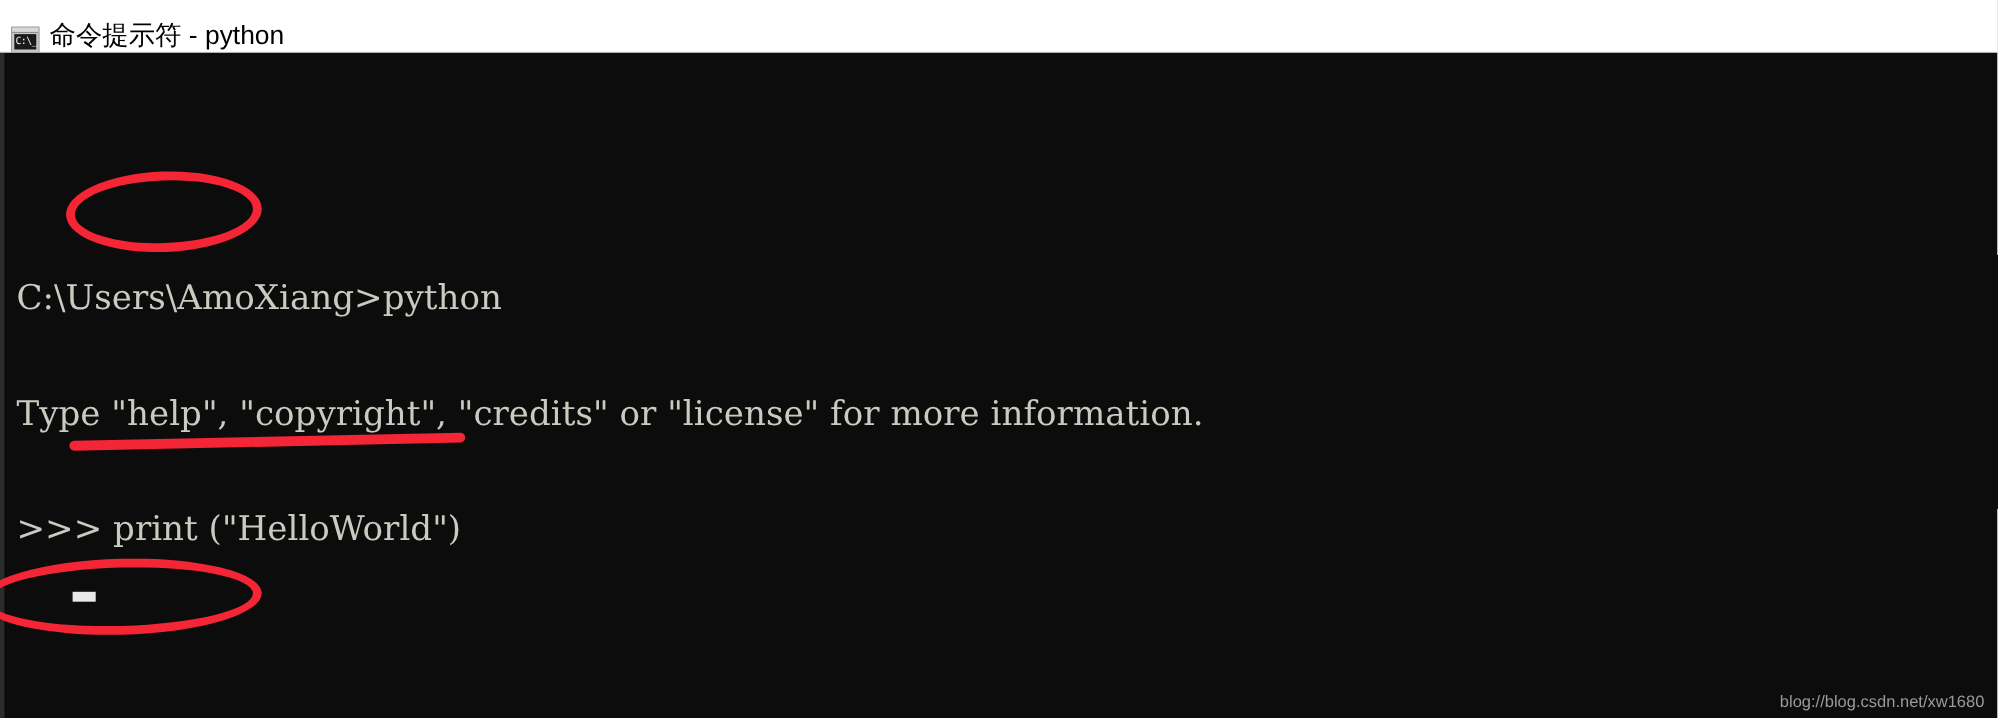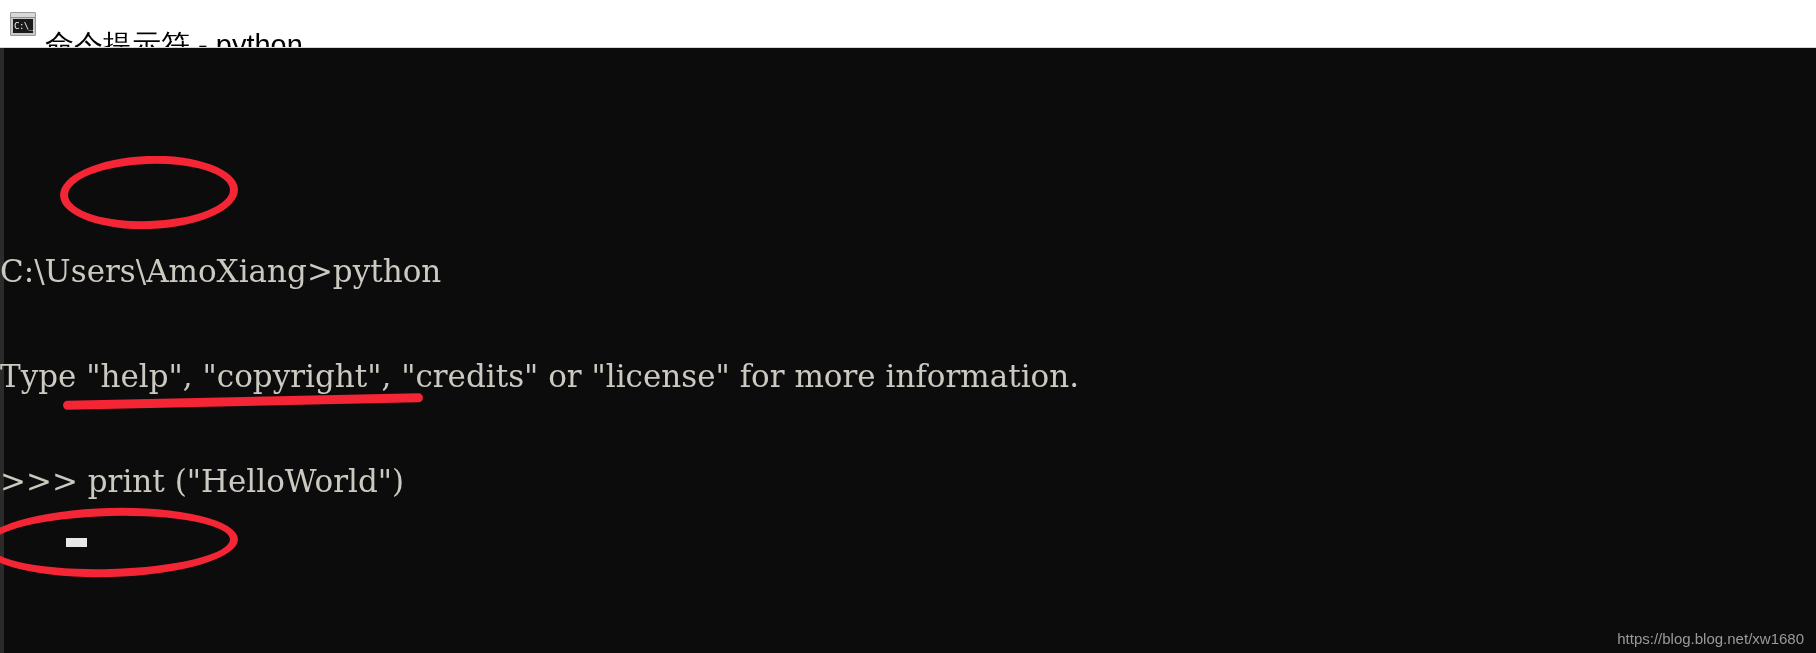--- a/index.html
+++ b/index.html
@@ -19,21 +19,21 @@
     overflow: hidden;
   }
   
   .titlebar {
     position: absolute;
     left: 0; top: 0;
     width: 1816px;
     height: 48px;
     background: #ffffff;
     display: flex;
-    align-items: center;
+    align-items: flex-end;
     box-sizing: border-box;
     padding-left: 10px;
   }
   .title-icon {
     width: 26px;
     height: 24px;
     flex: 0 0 auto;
     position: relative;
     margin-right: 9px;
     background: #c8c8c8;
@@ -59,21 +59,21 @@
     color: #f2f2f2;
     font-family: "DejaVu Sans Mono", monospace;
     font-size: 9px;
     line-height: 14px;
     letter-spacing: -0.5px;
     padding-left: 1px;
     box-sizing: border-box;
   }
   .title-text {
     font-family: "Liberation Sans", sans-serif;
-    font-size: 29px;
+    font-size: 24px;
     color: #000000;
     white-space: nowrap;
     letter-spacing: 0px;
     margin-top: 44px;
   }
   .titlebar-divider {
     position: absolute;
     left: 0;
     top: 47px;
     width: 1816px;
@@ -104,21 +104,21 @@
     width: 1816px;
     font-family: "DejaVu Serif", "Liberation Serif", serif;
     font-size: 31px;
     line-height: 35px;
     color: #ccc9c1;
     white-space: pre;
     letter-spacing: 0px;
   }
   .line {
     height: 35px;
-    padding-left: 0;
+    padding-left: 15px;
     box-sizing: border-box;
   }
   .line.blank { color: transparent; }
   
   .cursor-block {
     position: absolute;
     left: 66px;
     top: 490px;
     width: 21px;
     height: 9px;
@@ -200,16 +200,16 @@
       
       
     </div>
 
     <div class="cursor-block"></div>
 
     <div class="annot ellipse ellipse-version"></div>
     <div class="annot underline-print"></div>
     <div class="annot ellipse ellipse-syntaxerror"></div>
 
-    <div class="watermark">https://blog.blog.net/xw1680</div>
+    <div class="watermark">blog://blog.csdn.net/xw1680</div>
   </div>
 
 </div>
 
 </body></html>

